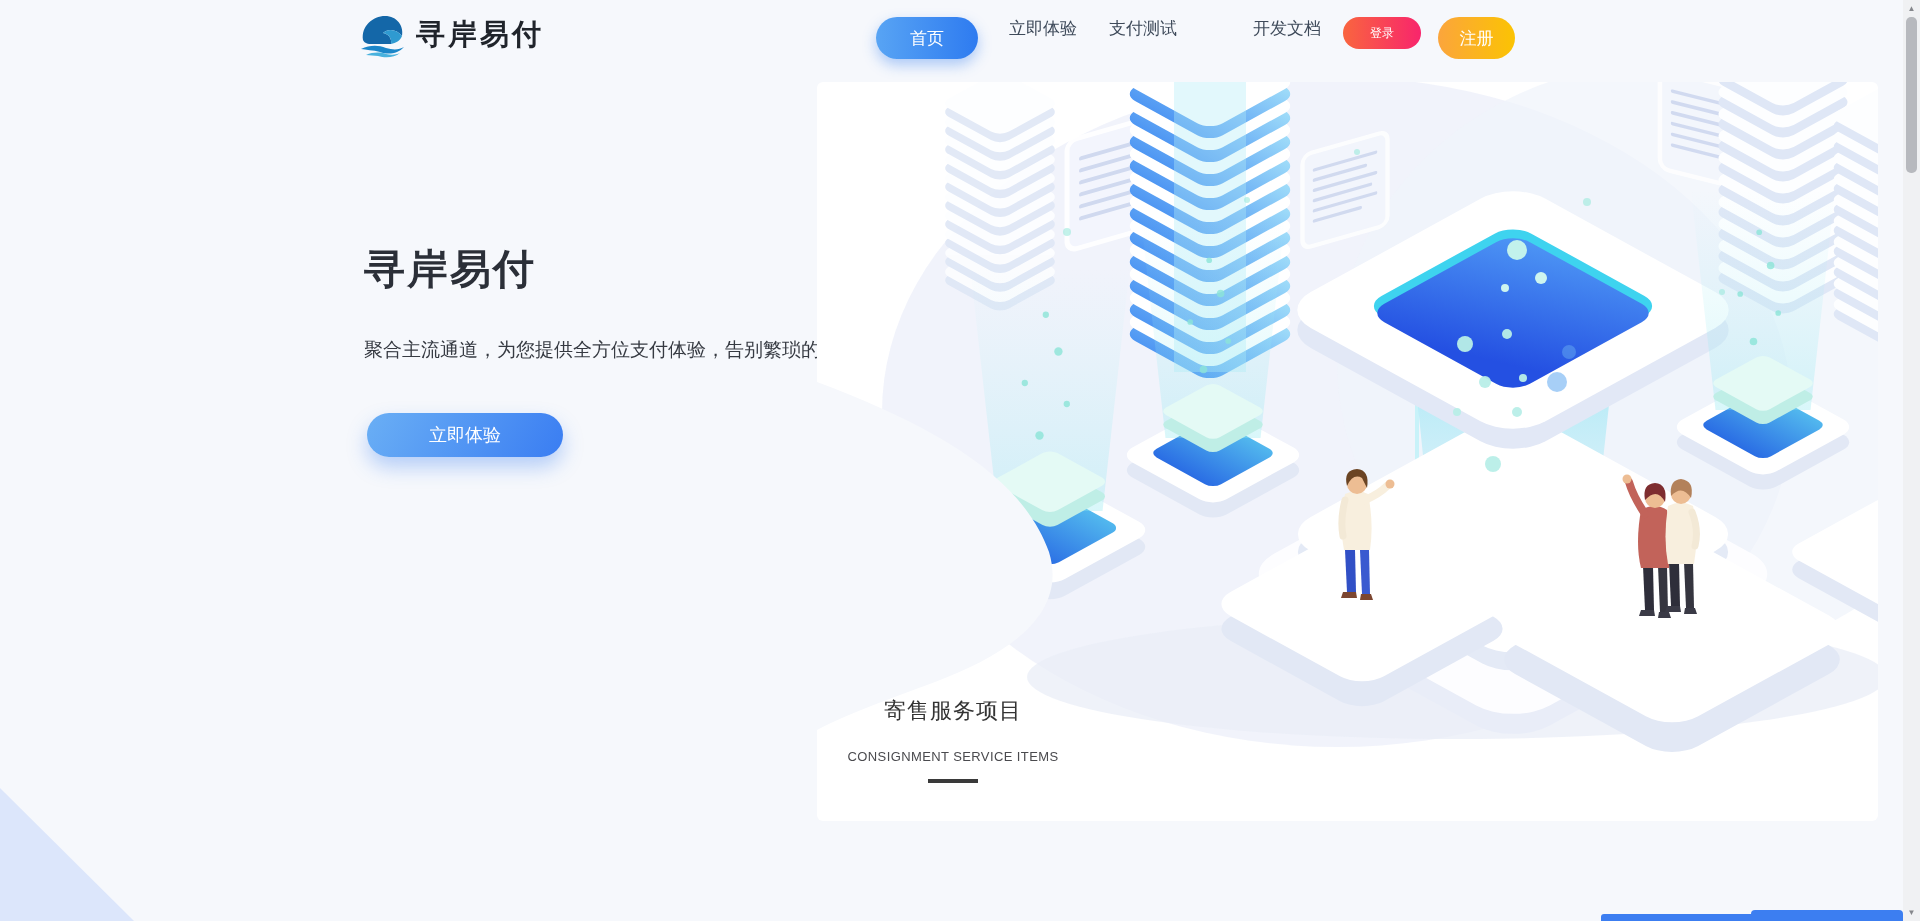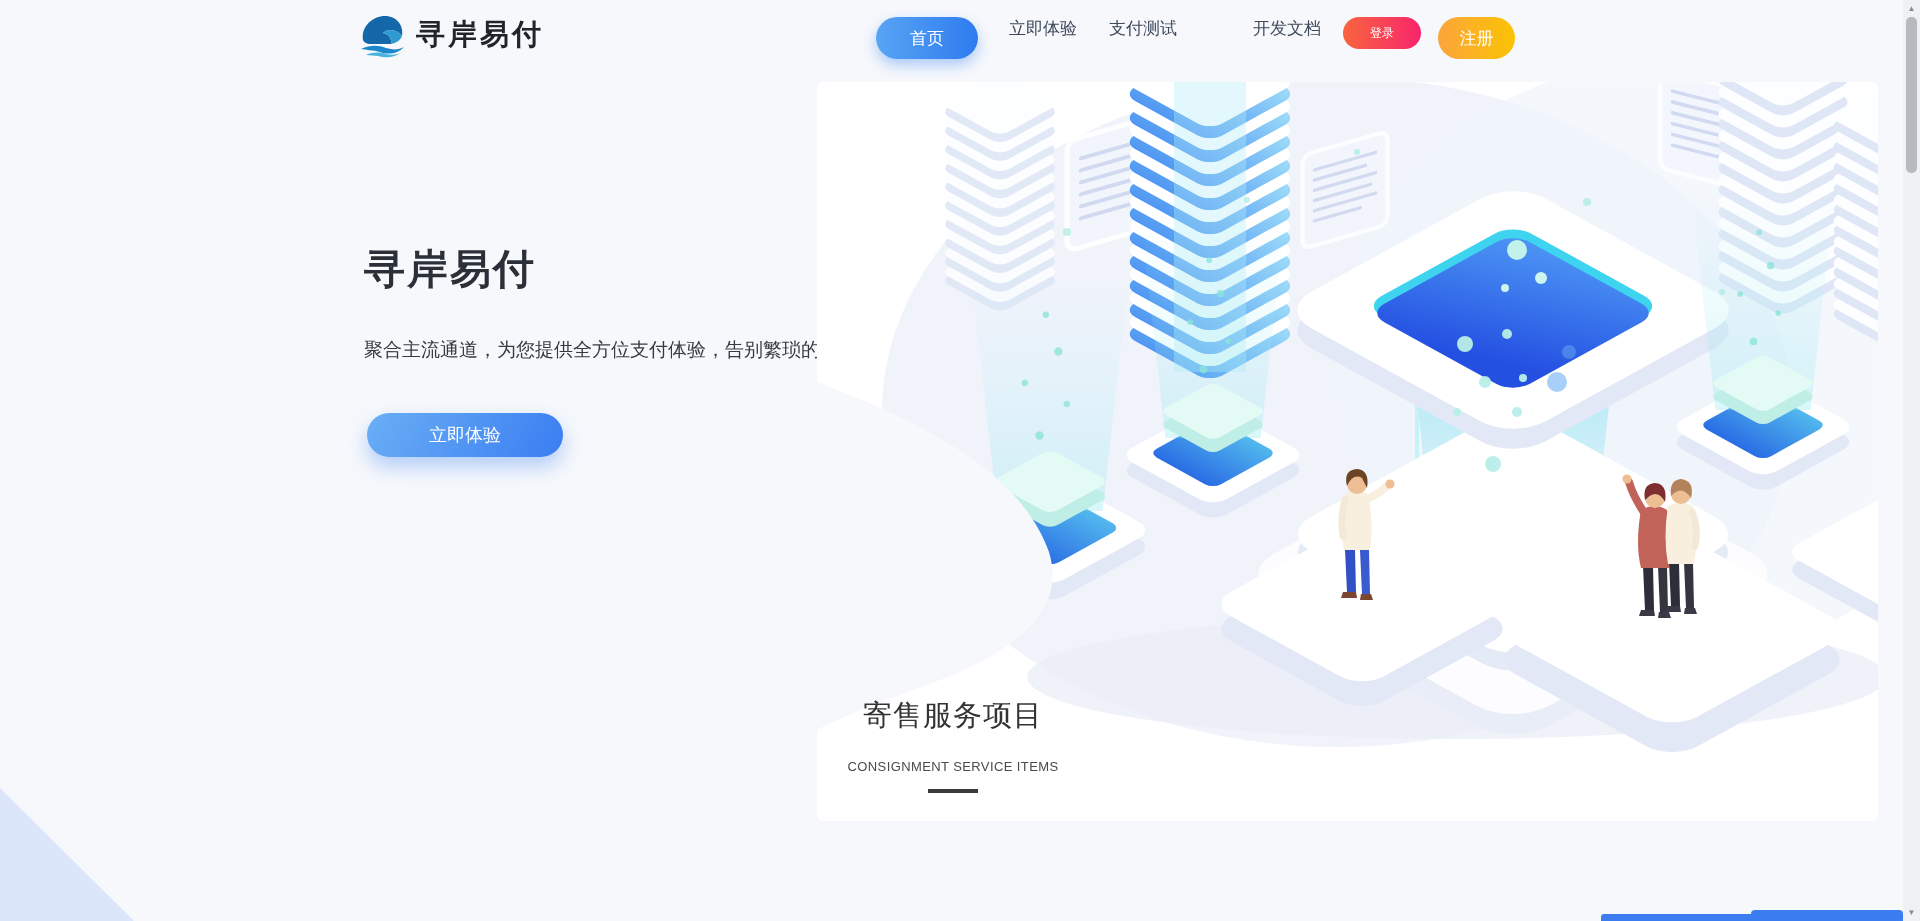--- a/index.html
+++ b/index.html
@@ -30,21 +30,21 @@
   .hero-desc { position:absolute; left:364px; top:303px; margin:0; font-size:19px; color:#363a42; line-height:31px; }
   .cta { position:absolute; left:367px; top:413px; width:196px; height:44px; border:none; border-radius:22px;
          background:linear-gradient(120deg,#6aaff5,#3a7df2); color:#fff; font-size:18px; cursor:pointer;
          box-shadow:0 10px 20px rgba(58,125,242,.35); font-family:inherit; }
 
   
   .card { position:absolute; left:817px; top:82px; width:1061px; height:739px; background:#ffffff; border-radius:6px; overflow:hidden; }
   .illus { position:absolute; left:0; top:0; width:1061px; height:739px; display:block; }
 
   .section-head { position:absolute; left:0; top:614px; width:272px; text-align:center; }
-  .section-title { margin:0; font-size:29px; font-weight:400; color:#333333; letter-spacing:1px; }
+  .section-title { margin:0; font-size:22px; font-weight:400; color:#333333; letter-spacing:1px; }
   .section-sub { margin-top:23px; font-size:13px; color:#4a4a4e; letter-spacing:.4px; }
   .section-divider { width:50px; height:4px; background:#3a3a3a; margin:15px auto 0; }
 
   
   .corner-triangle { position:absolute; left:0; top:788px; width:134px; height:133px; background:#dce6fb;
                      clip-path:polygon(0 0, 100% 100%, 0 100%); }
   .peek { position:absolute; right:17px; bottom:0; width:302px; height:7px; background:#3c7ef1; border-radius:3px 3px 0 0; }
   .peek-step { position:absolute; right:0; bottom:0; width:152px; height:11px; background:#3c7ef1; border-radius:4px 4px 0 0; }
 
   

